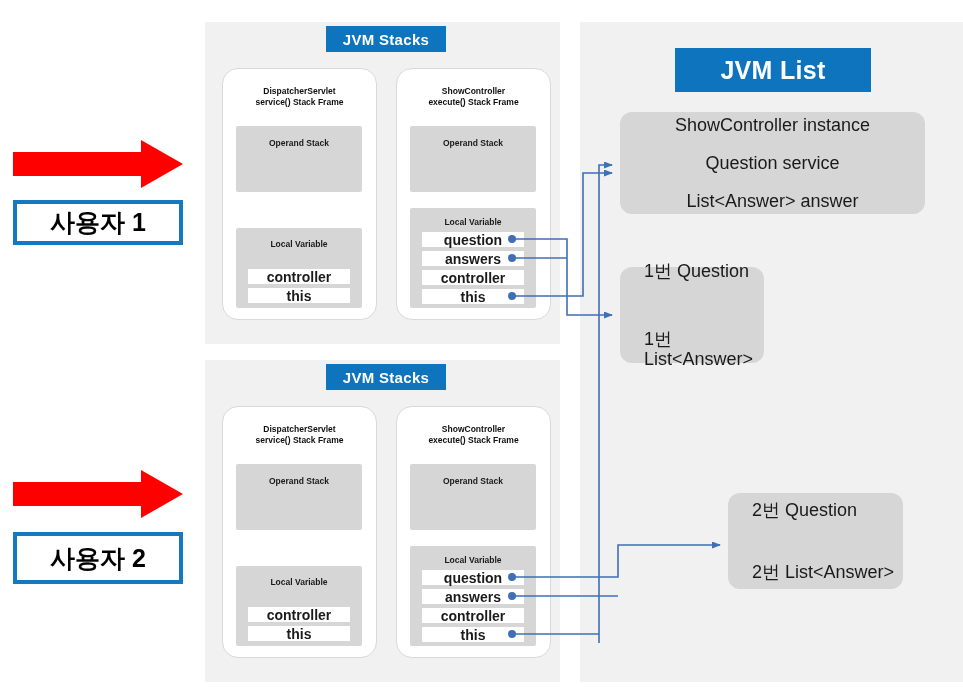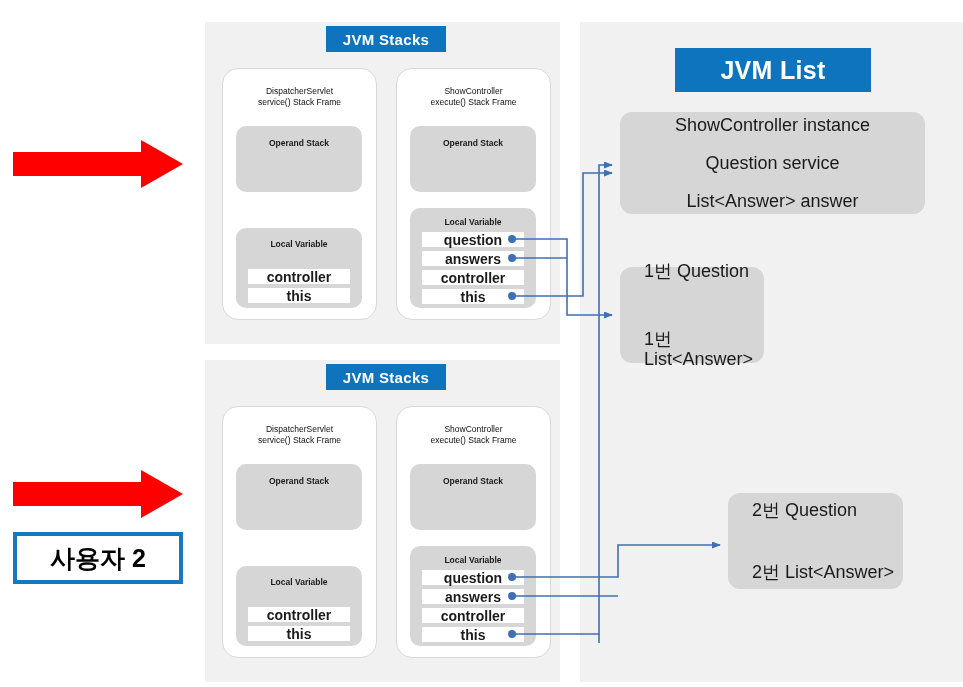--- a/index.html
+++ b/index.html
@@ -45,29 +45,29 @@
   .frame {
     background: #ffffff;
     border: 1px solid #d9d9d9;
     border-radius: 16px;
   }
   .frame-title {
     position: absolute;
     left: 0; right: 0;
     text-align: center;
     font-size: 8.5px;
-    font-weight: normal;
+    font-weight: bold;
     color: #0f0f0f;
     line-height: 11px;
   }
 
   
   .grey {
     background: #d6d6d6;
-    border-radius: 10px;
+    border-radius: 2px;
   }
   .grey-label {
     position: absolute;
     left: 0; right: 0;
     text-align: center;
     font-size: 8.5px;
     font-weight: bold;
     color: #1a1a1a;
   }
 
@@ -121,20 +121,23 @@
 <div id="canvas">
 
   <div class="abs panel" style="left:205px; top:22px; width:355px; height:322px;"></div>
   <div class="abs panel" style="left:205px; top:360px; width:355px; height:322px;"></div>
   <div class="abs panel" style="left:580px; top:22px; width:383px; height:660px;"></div>
 
   <div class="abs" style="left:13px; top:140px; width:170px; height:48px;">
     <svg width="170" height="48" viewBox="0 0 170 48">
       <polygon points="0,12 128,12 128,0 170,24 128,48 128,36 0,36" fill="#fe0000"></polygon>
     </svg>
+  </div>
+  <div class="abs userbox" style="left:13px; top:200px; width:170px; height:45px;">
+    <span>사용자 1</span>
   </div>
 
   <div class="abs" style="left:13px; top:470px; width:170px; height:48px;">
     <svg width="170" height="48" viewBox="0 0 170 48">
       <polygon points="0,12 128,12 128,0 170,24 128,48 128,36 0,36" fill="#fe0000"></polygon>
     </svg>
   </div>
   <div class="abs userbox" style="left:13px; top:532px; width:170px; height:52px;">
     <span>사용자 2</span>
   </div>

